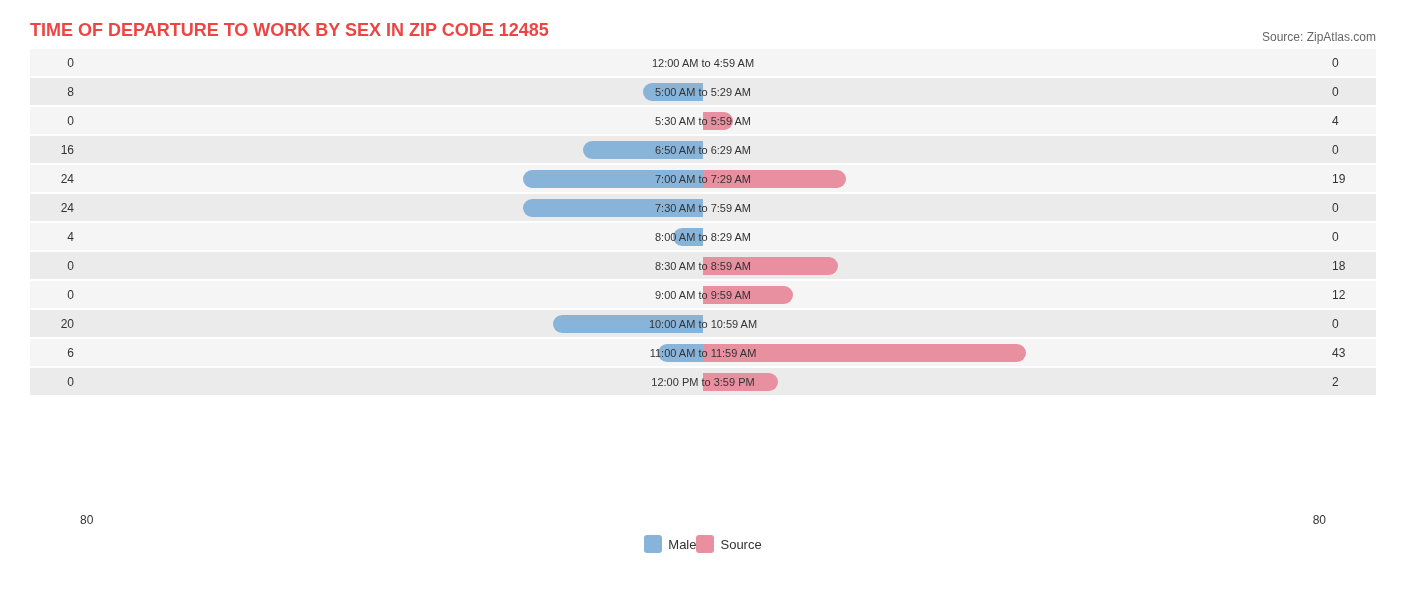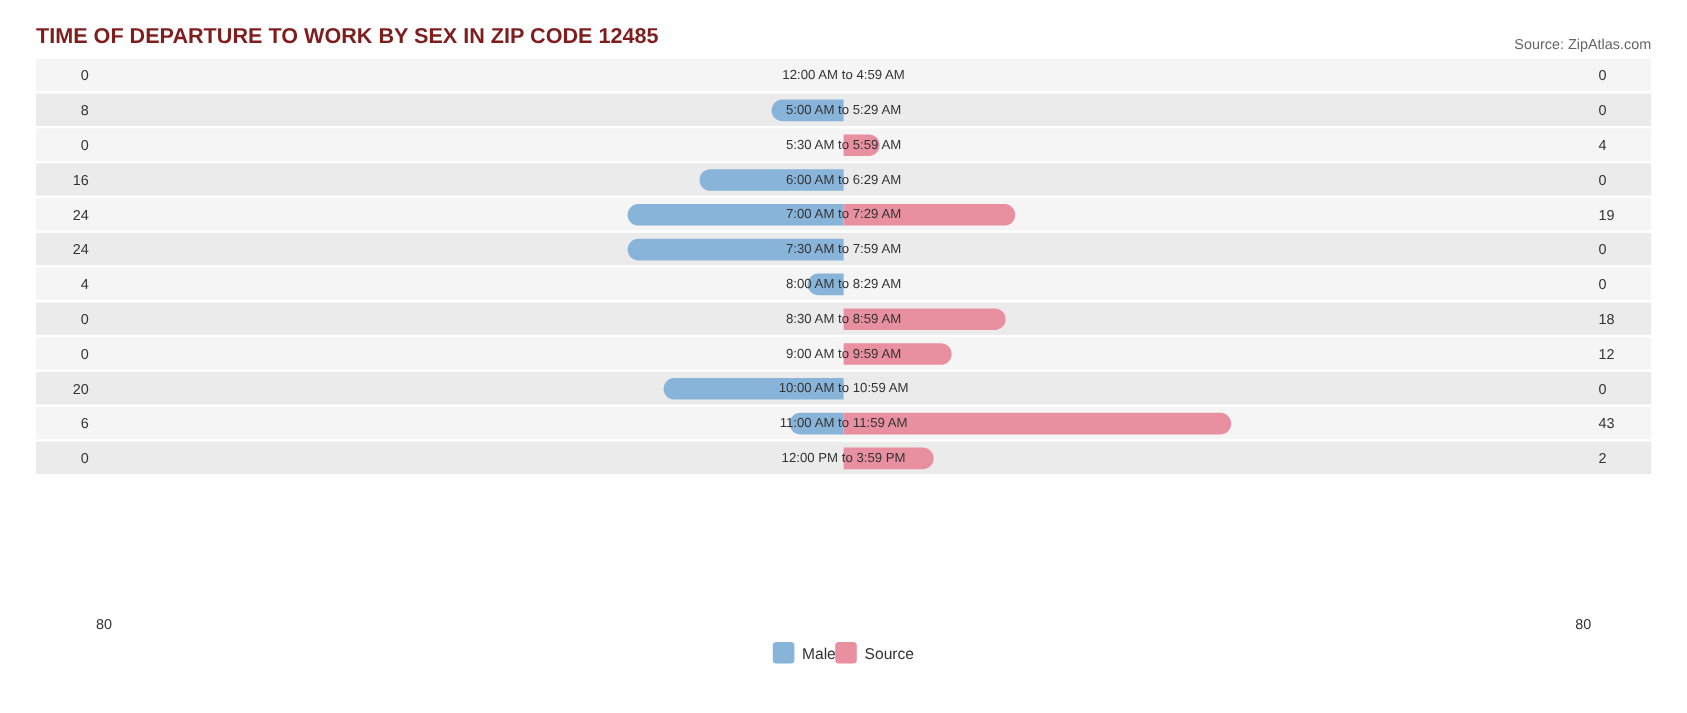--- a/index.html
+++ b/index.html
@@ -12,21 +12,21 @@
     }
     .chart-container {
       width: 1406px;
       height: 594px;
       padding: 20px 30px 50px 30px;
       position: relative;
     }
     .chart-title {
       font-size: 18px;
       font-weight: bold;
-      color: #7f1d1d;
+      color: #ef4444;
       margin-bottom: 8px;
     }
     .source-text {
       position: absolute;
       top: 30px;
       right: 30px;
       font-size: 12px;
       color: #666;
     }
     .chart-area {
@@ -172,21 +172,21 @@
         </div>
         <div class="label-right">4</div>
       </div>
       <div class="row">
         <div class="label-left">16</div>
         <div class="bars-center">
           <div class="male-bar-wrapper" style="width: 120px;">
             <div class="male-bar" style="width: 120px;"></div>
           </div>
           <div class="female-bar-wrapper" style="width: 0px;"></div>
-          <div class="center-label">6:00 AM to 6:29 AM</div>
+          <div class="center-label">6:50 AM to 6:29 AM</div>
         </div>
         <div class="label-right">0</div>
       </div>
       <div class="row">
         <div class="label-left">24</div>
         <div class="bars-center">
           <div class="male-bar-wrapper" style="width: 180px;">
             <div class="male-bar" style="width: 180px;"></div>
           </div>
           <div class="female-bar-wrapper" style="width: 143px;">

